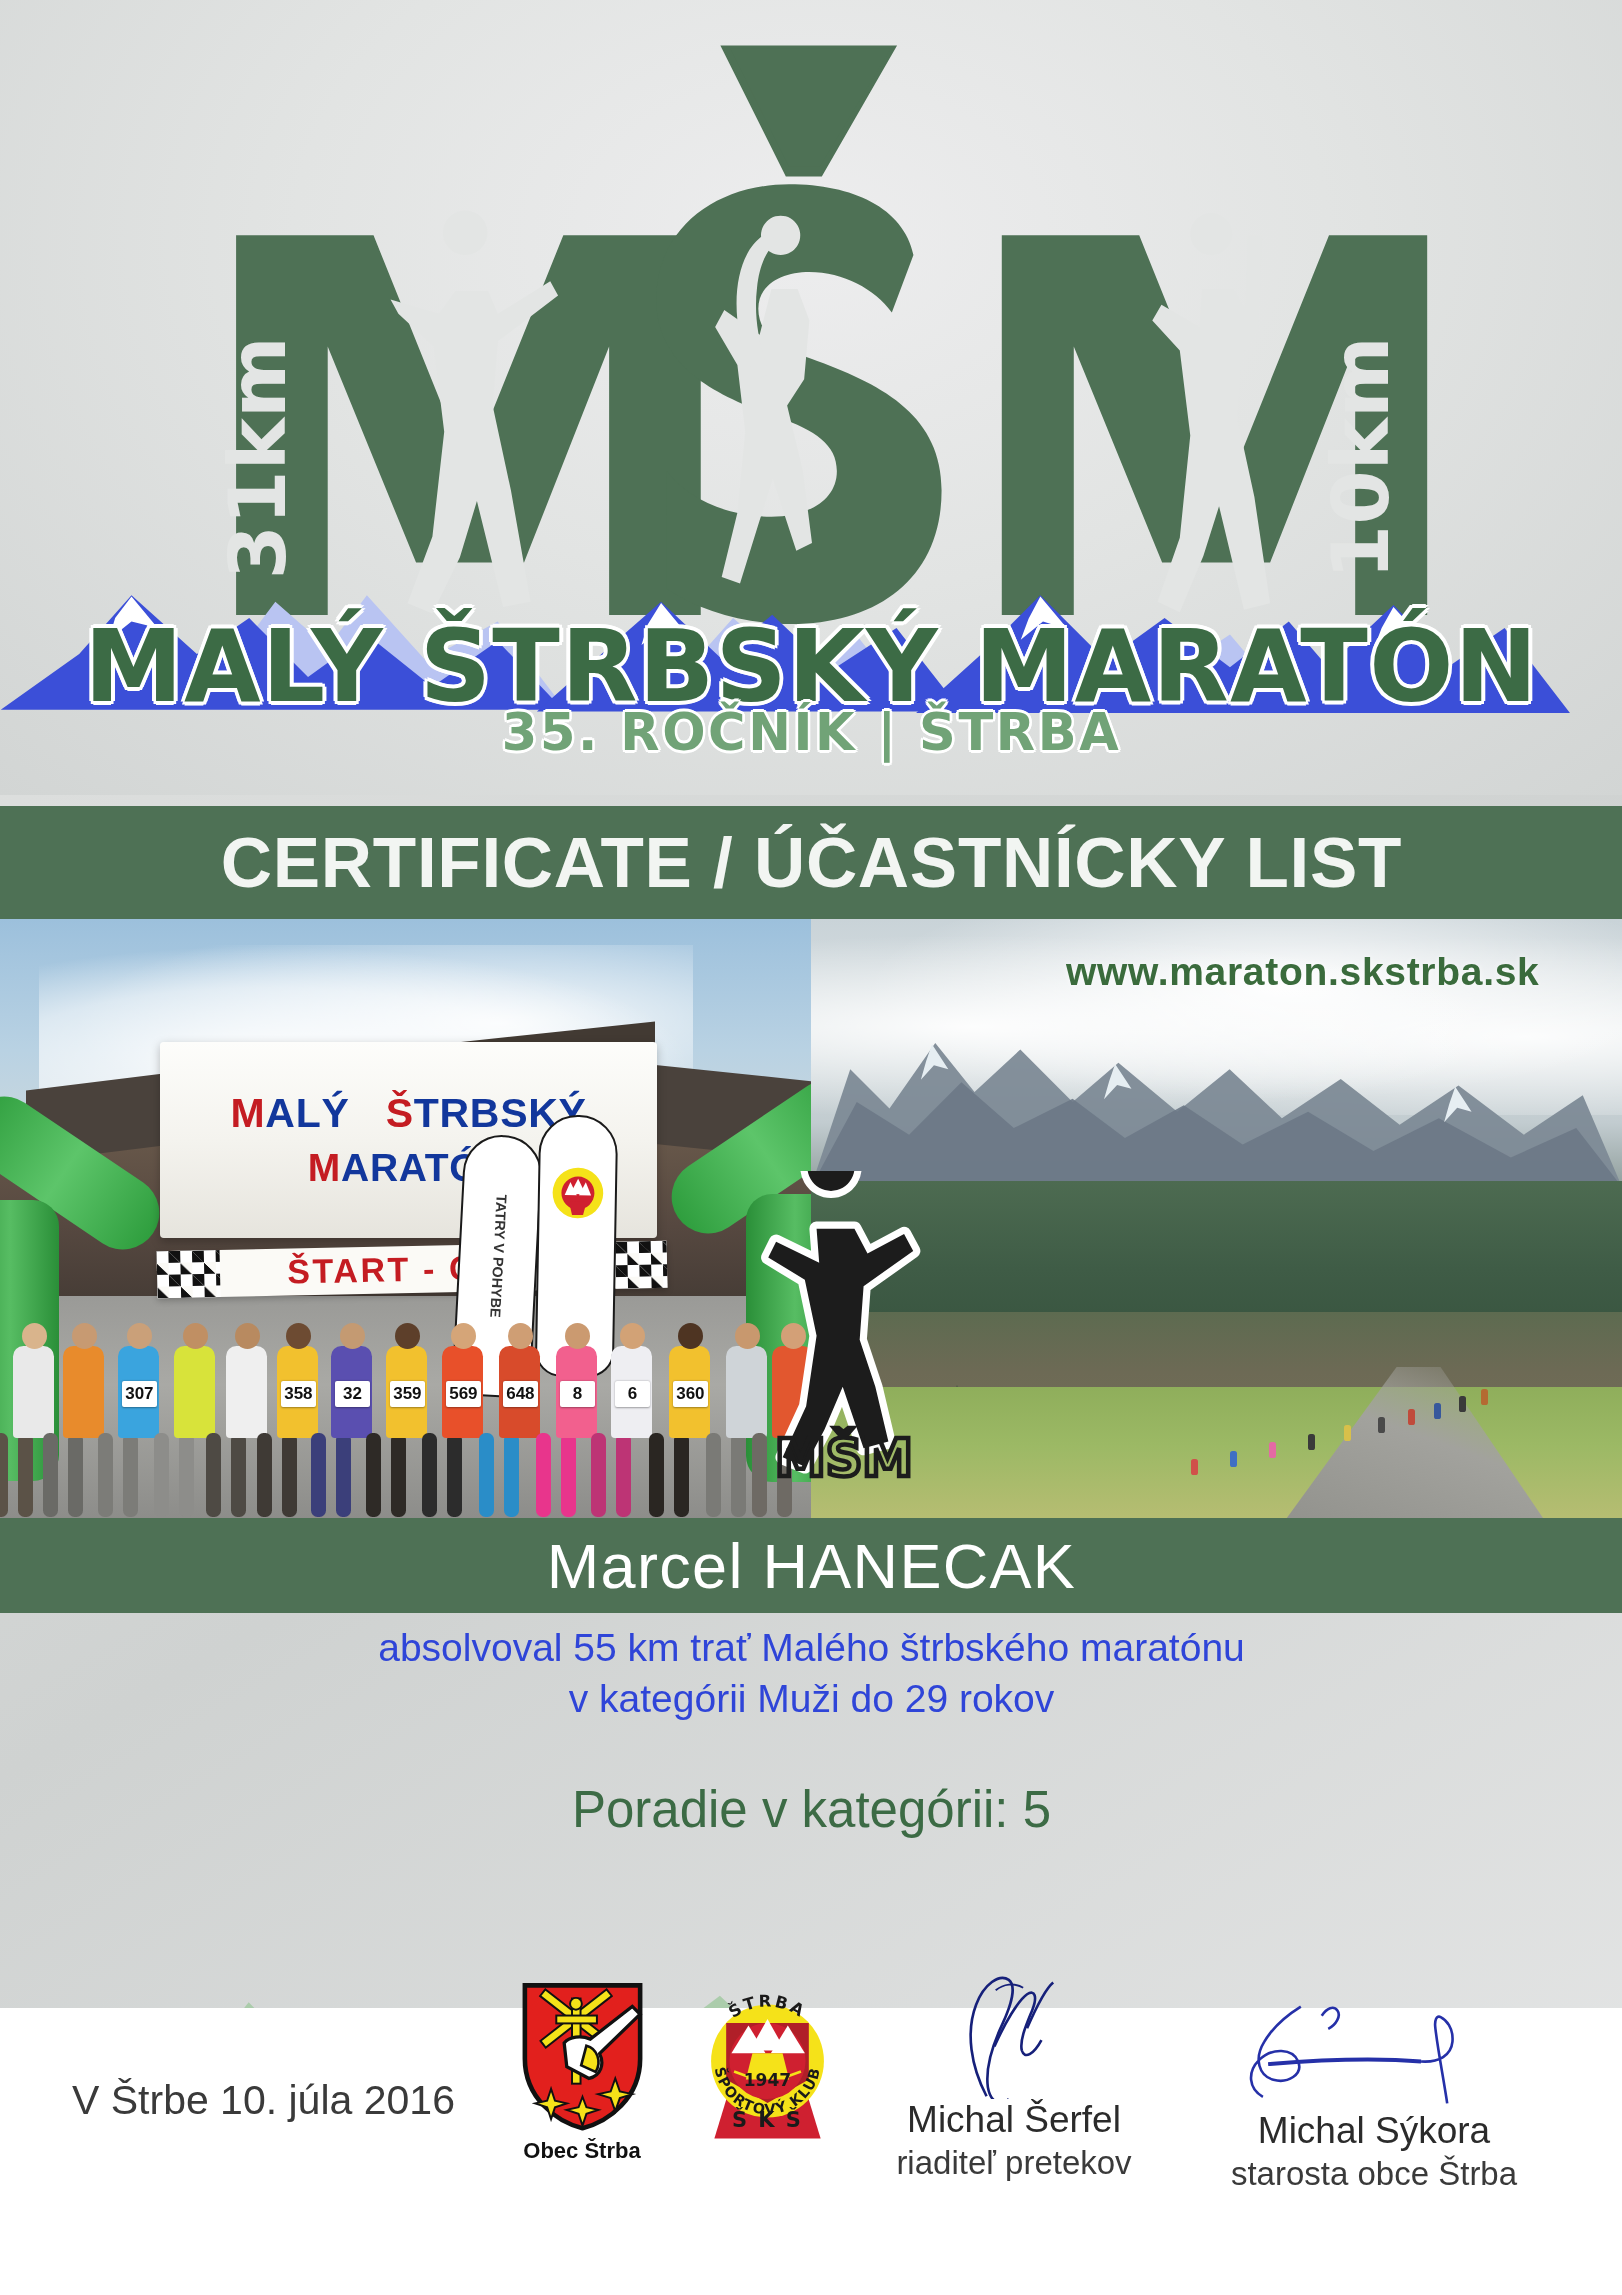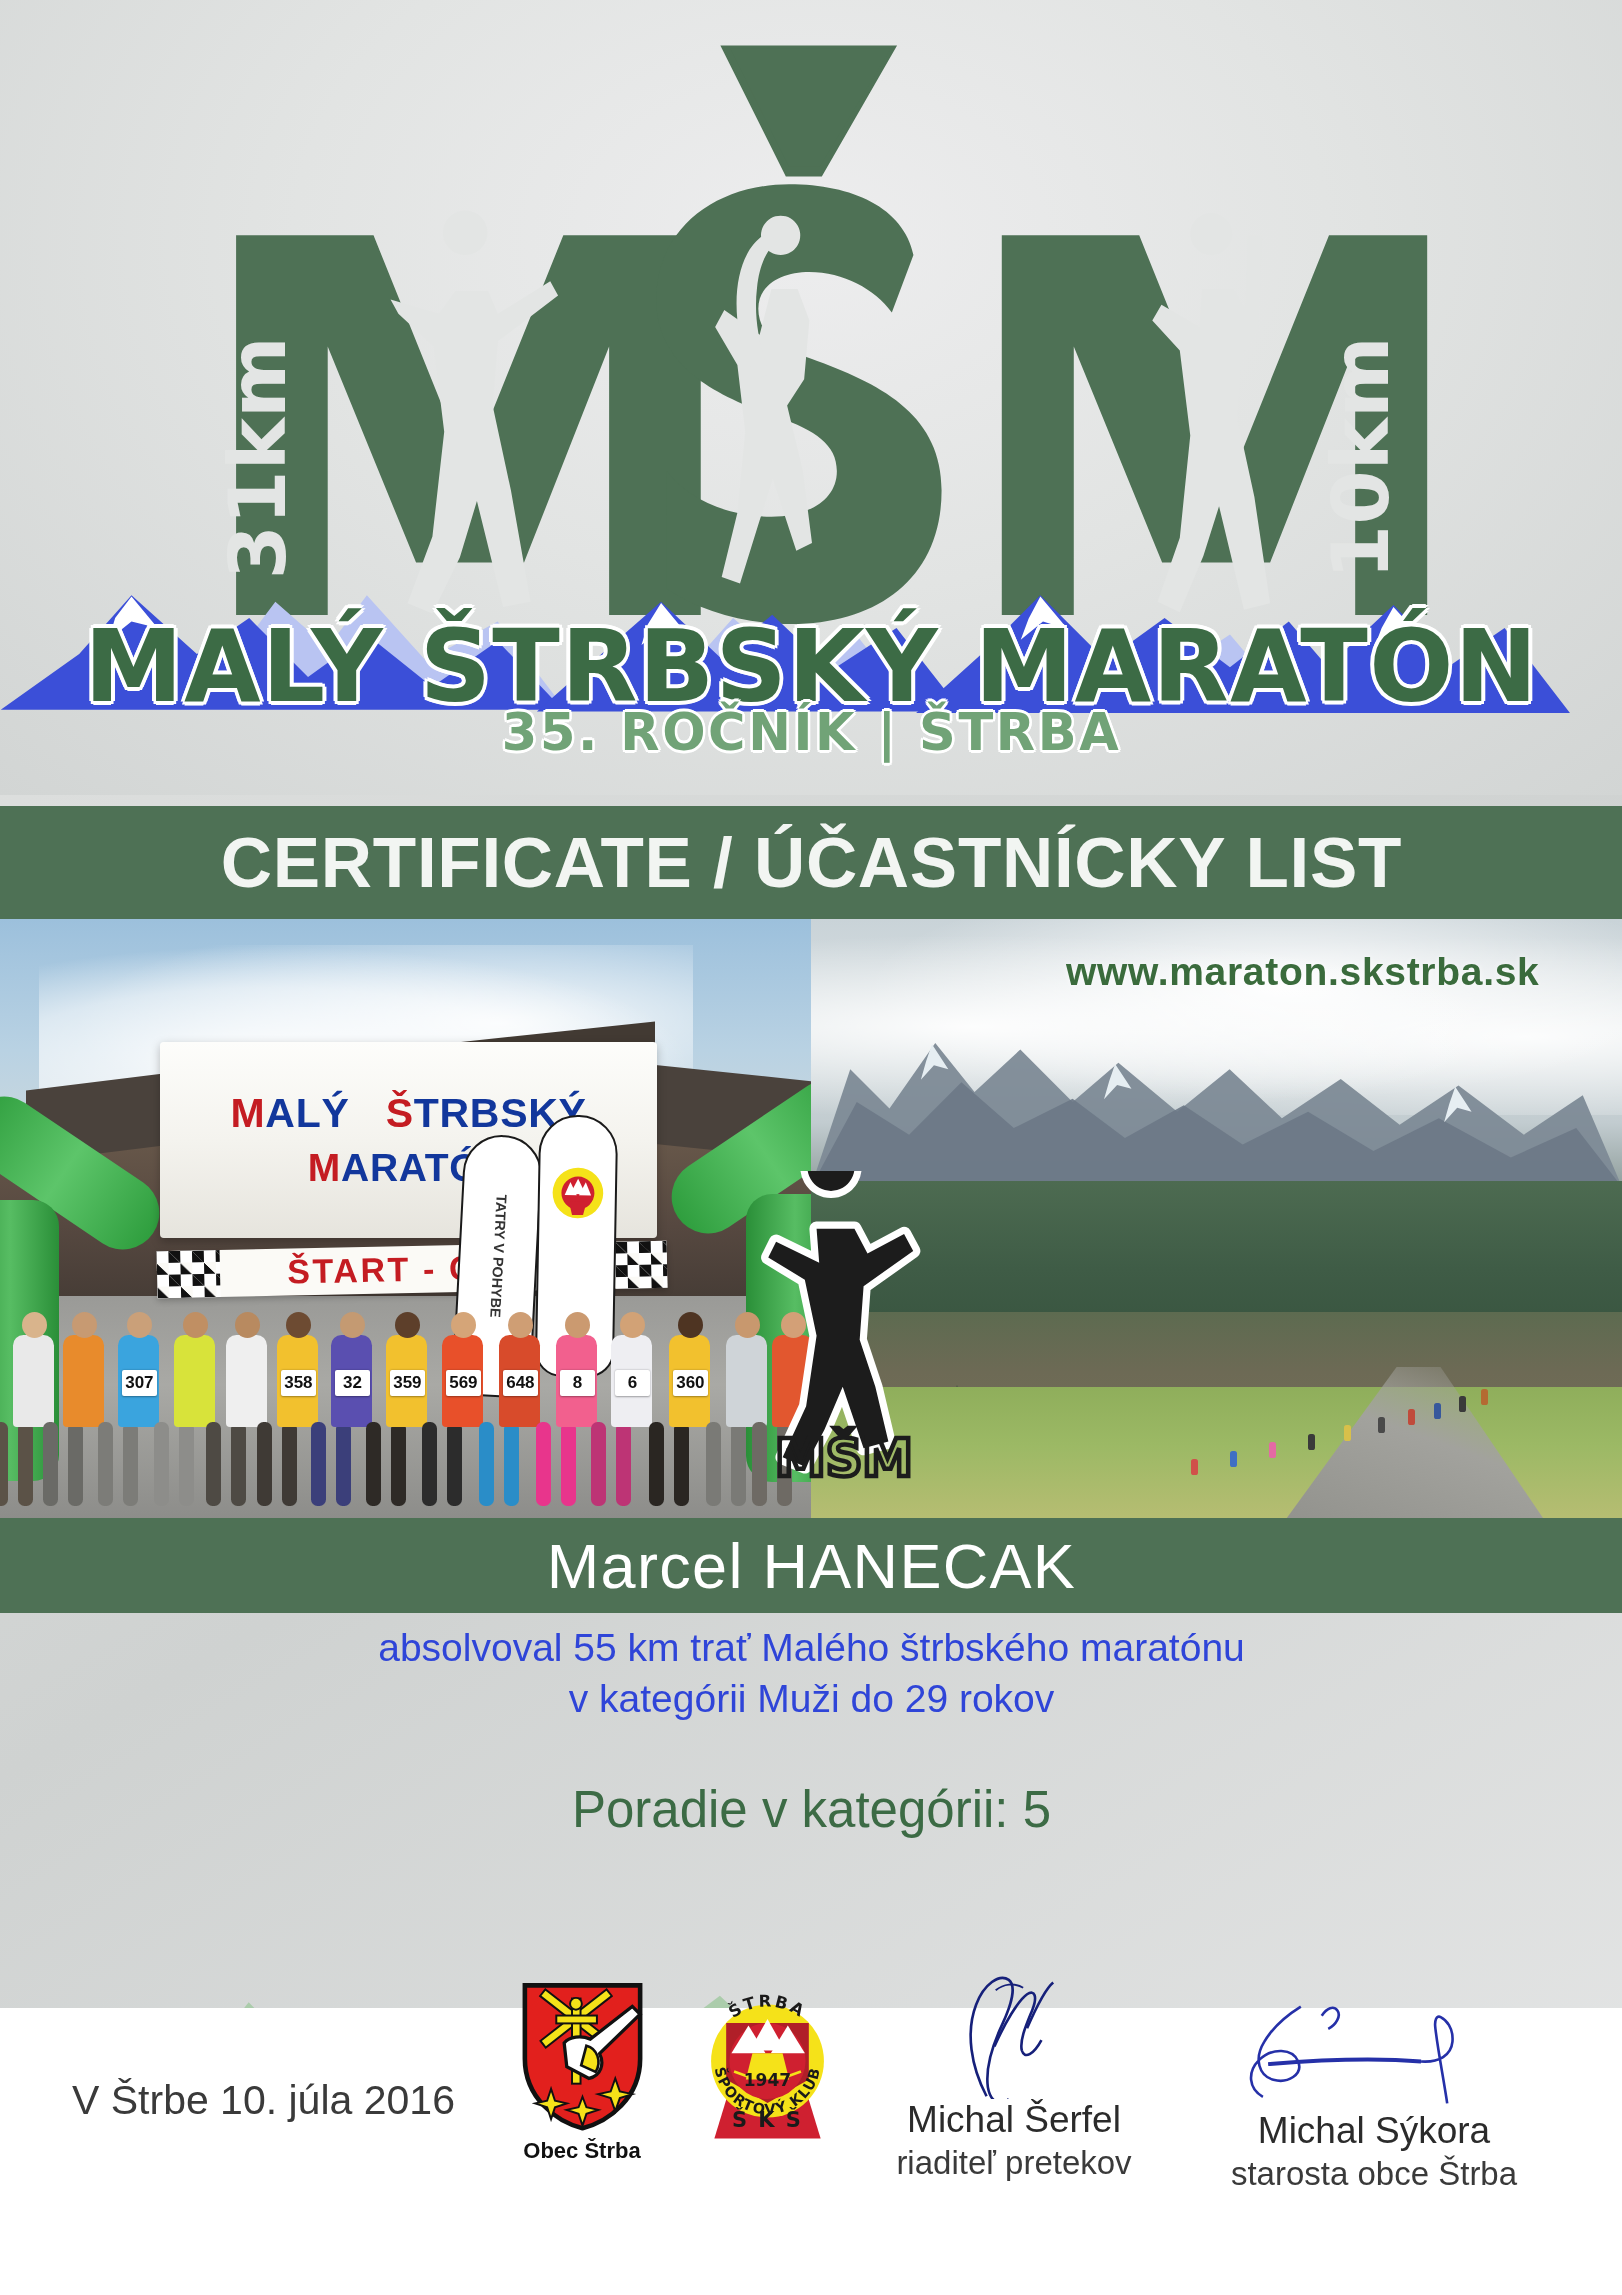--- a/index.html
+++ b/index.html
@@ -147,21 +147,21 @@
   .flag {
     position:absolute; width:79px; height:262px;
     background:#fff; border:2.6px solid #1a1a1a;
     border-radius:39px 39px 26px 26px;
   }
   .flag-a { left:458px; top:216px; transform:rotate(3deg);}
   .flag-b { left:537px; top:196px; transform:rotate(1deg);}
   .flag-label { position:absolute; left:50%; top:46%; transform:translate(-50%,-50%) rotate(90deg); font-size:14.4px; font-weight:bold; color:#333; white-space:nowrap;}
   .sks-mini { position:absolute; left:50%; top:30%; transform:translate(-50%,-50%); }
   
-  .crowd { position:absolute; left:0; bottom:12px; width:811px; height:308px; overflow:hidden;}
+  .crowd { position:absolute; left:0; bottom:1px; width:811px; height:308px; overflow:hidden;}
   .runner { position:absolute; bottom:0; }
   .r-body { position:absolute; bottom:79px; width:41px; height:92px; border-radius:10.5px 10.5px 3.9px 3.9px;}
   .r-head { position:absolute; bottom:168px; left:9.2px; width:25px; height:26px; border-radius:50%;}
   .r-legL,.r-legR { position:absolute; bottom:0; width:14.4px; height:84px; border-radius:6.5px;}
   .r-legL { left:5.2px;} .r-legR { right:5.2px;}
   .bib {
     position:absolute; bottom:110px; left:3.9px;
     width:35px; height:26px; background:#fff; border-radius:2px;
     display:flex; align-items:center; justify-content:center;
     font-size:17px; font-weight:bold; color:#111;

